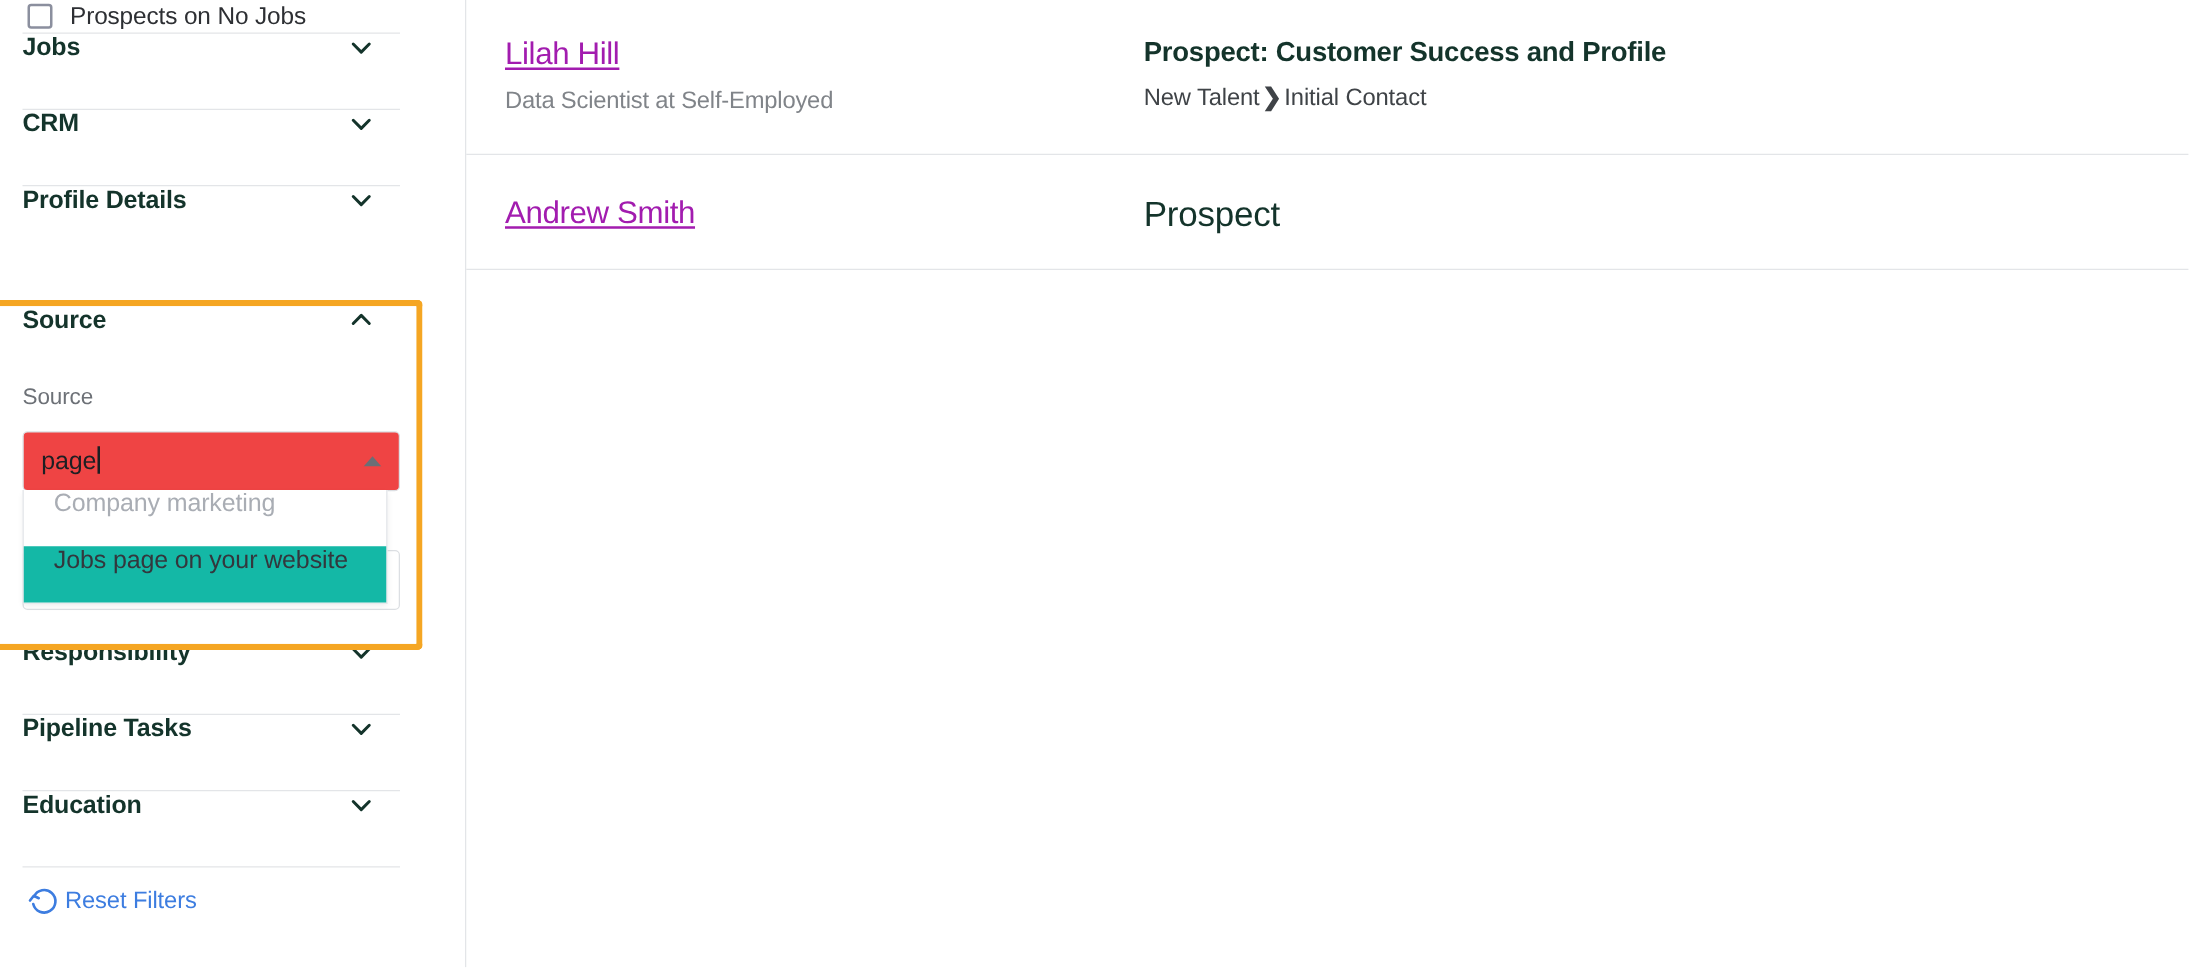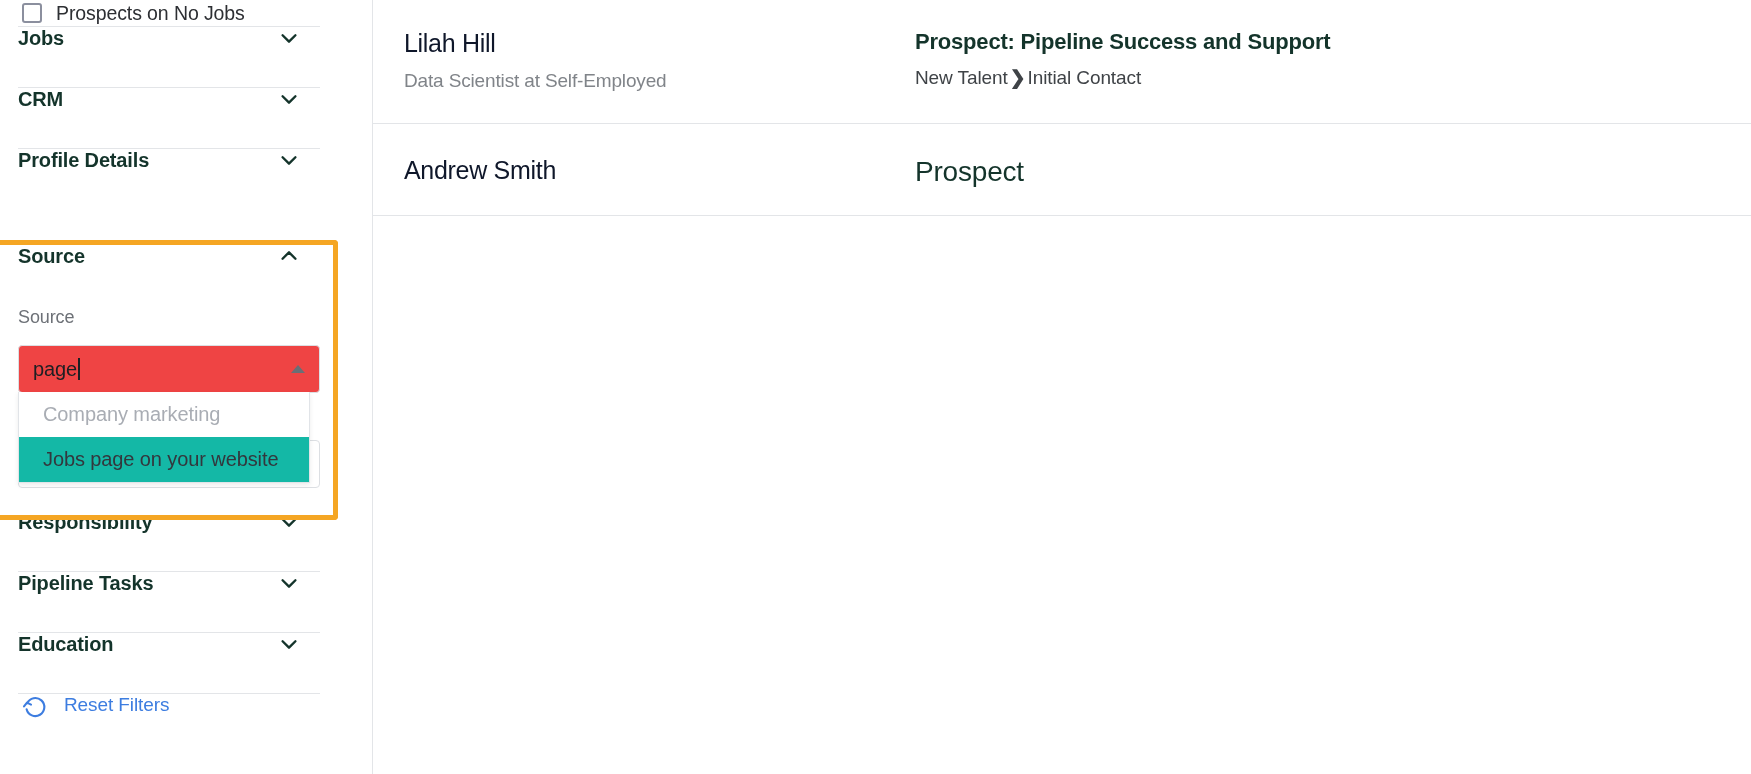--- a/index.html
+++ b/index.html
@@ -185,39 +185,40 @@
     width: 292px;
     background: #ffffff;
     border: 1px solid #e1e4e8;
     border-top: none;
     box-shadow: 0 2px 5px rgba(0,0,0,0.08);
     z-index: 3;
   }
   .menu-item {
     height: 45px;
     display: flex;
-    align-items: center;
+    align-items: flex-start;
     padding-left: 24px;
     font-size: 20px;
     letter-spacing: -0.1px;
     cursor: pointer;
   }
   .menu-item.disabled { color: #a9adb4; }
   .menu-item.active { background: #14b8a6; color: #33373d; }
 
   
   #lower-group {
     position: absolute;
     left: 18px;
     top: 510px;
     width: 302px;
   }
   .reset-row {
     display: flex;
-    gap: 16px;
+    align-items: center;
+    gap: 4px;
     height: 54px;
     padding-left: 4px;
     cursor: pointer;
   }
   .reset-icon { width: 26px; height: 26px; flex: 0 0 auto; }
   .reset-label {
     font-size: 19px;
     color: #3d7de0;
     letter-spacing: -0.1px;
   }
@@ -238,21 +239,22 @@
     border-bottom: 1px solid #e3e5e8;
     padding-left: 31px;
   }
   .row.r1 { height: 124px; padding-top: 29px; }
   .row.r2 { height: 92px; padding-top: 32px; }
   .col-name { width: 511px; flex: 0 0 auto; }
   .col-status { flex: 1 1 auto; }
 
   .person-name {
     font-size: 25px;
-    color: #0f172a;
+    color: #a21caf;
+    text-decoration: underline;
     text-underline-offset: 3px;
     letter-spacing: -0.3px;
     display: inline-block;
     cursor: pointer;
   }
   .person-sub {
     font-size: 19px;
     color: #808489;
     margin-top: 12px;
     letter-spacing: -0.15px;
@@ -412,21 +414,21 @@
   </div>
 
   <div id="results">
 
     <div class="row r1">
       <div class="col-name">
         <a class="person-name">Lilah Hill</a>
         <div class="person-sub">Data Scientist at Self-Employed</div>
       </div>
       <div class="col-status">
-        <div class="status-title">Prospect: Pipeline Success and Support</div>
+        <div class="status-title">Prospect: Customer Success and Profile</div>
         <div class="status-sub"><span>New Talent</span><span class="sep">❯</span><span>Initial Contact</span></div>
       </div>
     </div>
 
     <div class="row r2">
       <div class="col-name">
         <a class="person-name">Andrew Smith</a>
       </div>
       <div class="col-status">
         <div class="status-title plain">Prospect</div>

